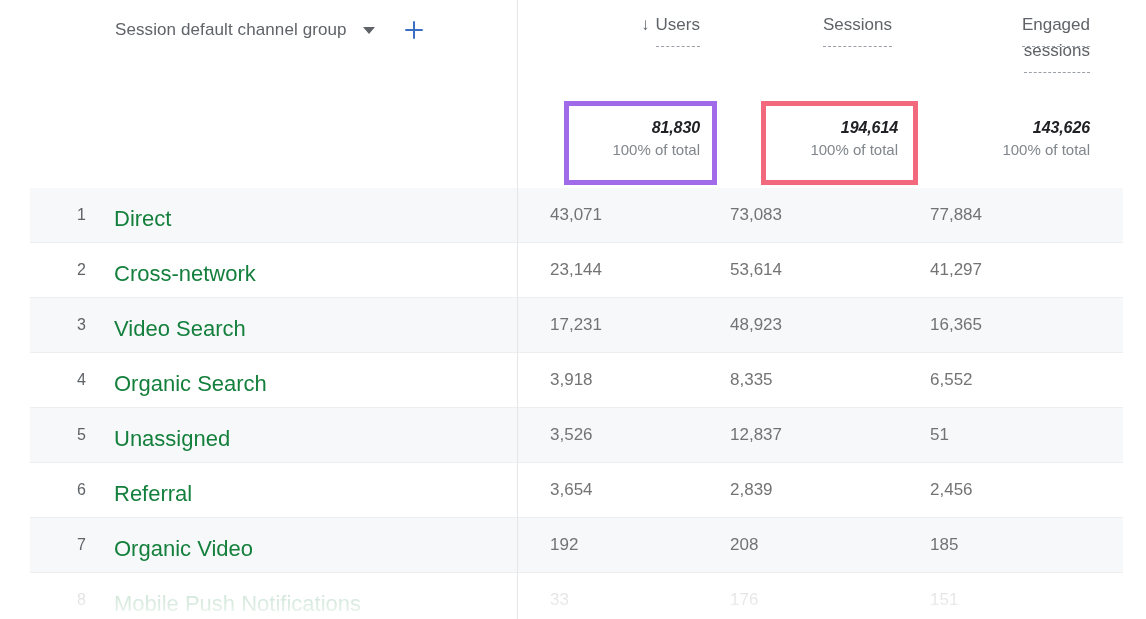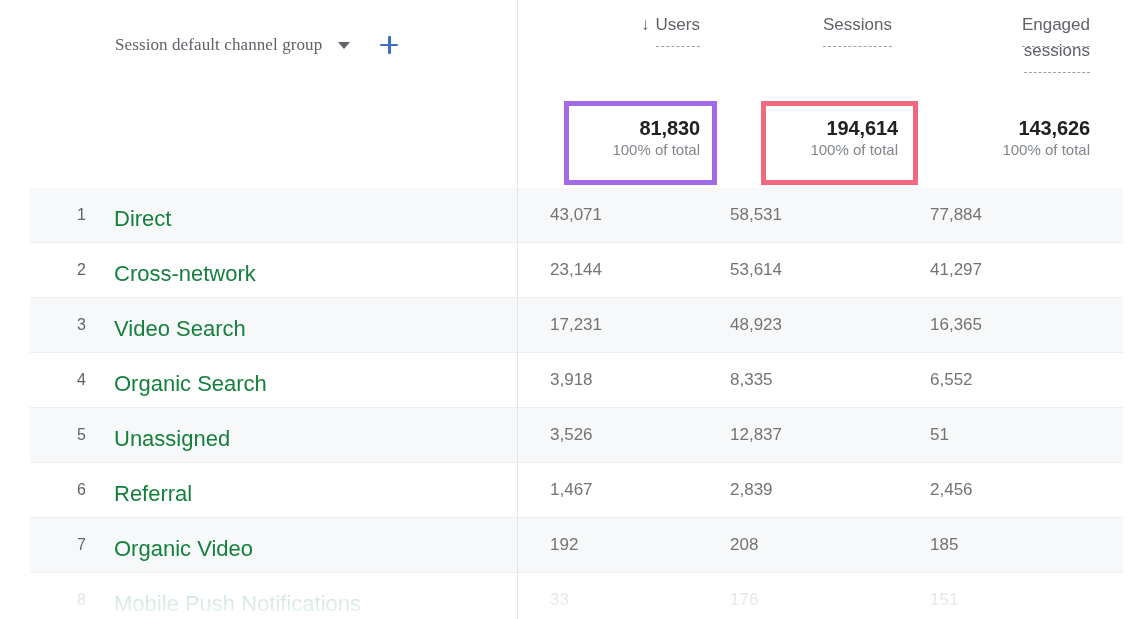--- a/index.html
+++ b/index.html
@@ -38,24 +38,23 @@
     position: absolute;
     left: 0;
     top: 0;
     width: 1146px;
     height: 96px;
   }
 
   .dim-header {
     position: absolute;
     left: 30px;
-    top: 15px;
+    top: 0;
     width: 487px;
     height: 96px;
-    font-family: Liberation Serif, serif;
   }
   .dim-header-inner {
     position: absolute;
     left: 85px;
     top: 19px;
     display: flex;
     align-items: center;
     gap: 0px;
   }
   .dim-header-label {
@@ -128,26 +127,27 @@
     width: 1146px;
     height: 92px;
   }
   .total-cell {
     position: absolute;
     top: 0;
     text-align: right;
     width: 150px;
   }
   .total-value {
-    font-size: 20px;
+    font-size: 16px;
     color: #202124;
     font-weight: 700;
     line-height: 24px;
     margin-top: 20px;
     letter-spacing: -0.1px;
+    font-style: italic;
   }
   .total-sub {
     font-size: 15px;
     color: #80868b;
     line-height: 20px;
   }
   #total-users   { left: 550px; }
   #total-sessions{ left: 748px; }
   #total-engaged { left: 940px; }
 
@@ -276,21 +276,21 @@
       <div class="total-value">143,626</div>
       <div class="total-sub">100% of total</div>
     </div>
   </div>
 
   <div class="rows-area" id="rows-area">
       <div class="data-row shaded" style="top: 0px;">
         <div class="cell-index">1</div>
         <div class="cell-label">Direct</div>
         <div class="cell-metric m0">43,071</div>
-        <div class="cell-metric m1">58,531</div>
+        <div class="cell-metric m1">73,083</div>
         <div class="cell-metric m2">77,884</div>
       </div>
       <div class="data-row plain" style="top: 55px;">
         <div class="cell-index">2</div>
         <div class="cell-label">Cross-network</div>
         <div class="cell-metric m0">23,144</div>
         <div class="cell-metric m1">53,614</div>
         <div class="cell-metric m2">41,297</div>
       </div>
       <div class="data-row shaded" style="top: 110px;">
@@ -310,21 +310,21 @@
       <div class="data-row shaded" style="top: 220px;">
         <div class="cell-index">5</div>
         <div class="cell-label">Unassigned</div>
         <div class="cell-metric m0">3,526</div>
         <div class="cell-metric m1">12,837</div>
         <div class="cell-metric m2">51</div>
       </div>
       <div class="data-row plain" style="top: 275px;">
         <div class="cell-index">6</div>
         <div class="cell-label">Referral</div>
-        <div class="cell-metric m0">1,467</div>
+        <div class="cell-metric m0">3,654</div>
         <div class="cell-metric m1">2,839</div>
         <div class="cell-metric m2">2,456</div>
       </div>
       <div class="data-row shaded" style="top: 330px;">
         <div class="cell-index">7</div>
         <div class="cell-label">Organic Video</div>
         <div class="cell-metric m0">192</div>
         <div class="cell-metric m1">208</div>
         <div class="cell-metric m2">185</div>
       </div>

